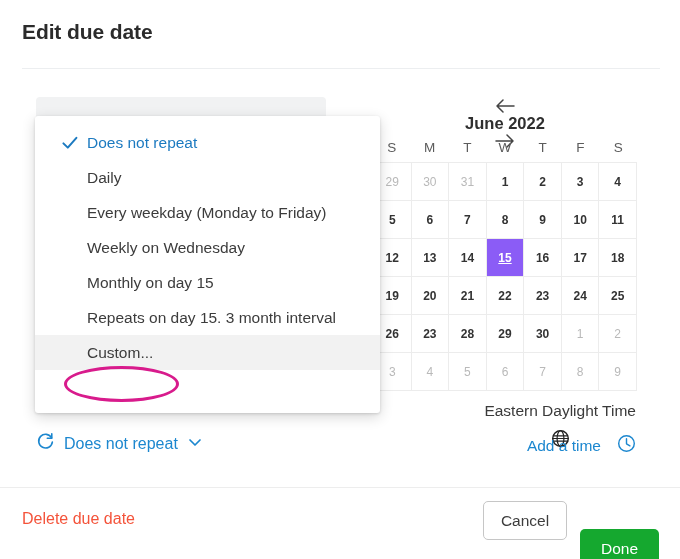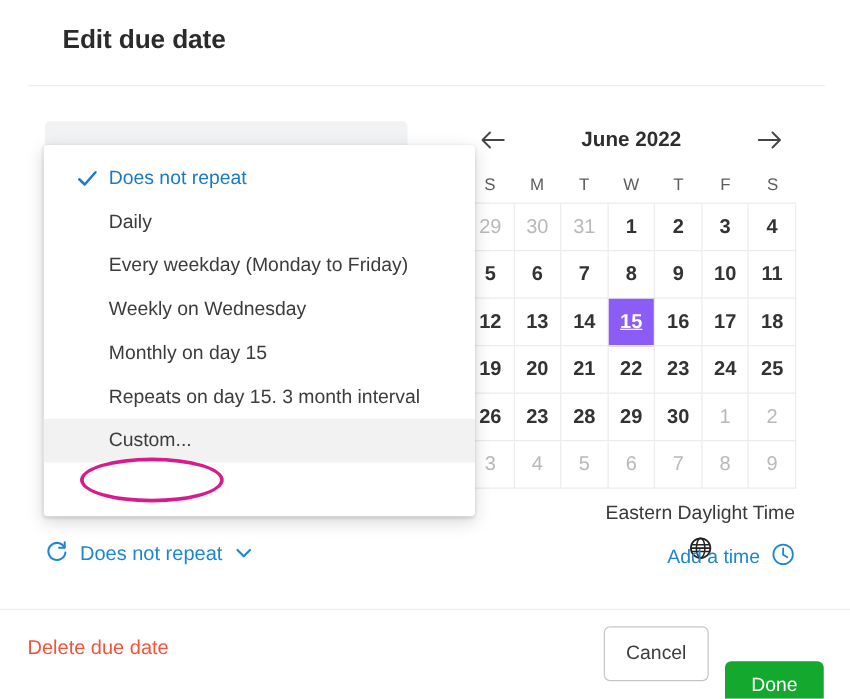--- a/index.html
+++ b/index.html
@@ -20,21 +20,20 @@
 
   
   .dialog-title {
     position: absolute;
     left: 22px;
     top: 20px;
     font-size: 21px;
     font-weight: 700;
     color: #2b2b2b;
     letter-spacing: -0.1px;
-    margin-left: 28px;
   }
   .header-divider {
     position: absolute;
     left: 22px;
     top: 68px;
     width: 638px;
     height: 1px;
     background: #eceef0;
   }
 
@@ -108,20 +107,21 @@
     left: 373px;
     top: 98px;
     width: 264px;
   }
   .cal-header {
     display: flex;
     align-items: center;
     justify-content: space-between;
     height: 28px;
     padding: 0 8px;
+    flex-direction: column;
   }
   .cal-nav {
     width: 26px;
     height: 26px;
     display: flex;
     align-items: center;
     justify-content: center;
     cursor: pointer;
   }
   .cal-month {
@@ -148,21 +148,21 @@
     border-top: 1px solid #ececec;
     border-left: 1px solid #ececec;
   }
   .cal-cell {
     height: 38px;
     border-right: 1px solid #ececec;
     border-bottom: 1px solid #ececec;
     display: flex;
     align-items: center;
     justify-content: center;
-    font-size: 16px;
+    font-size: 12px;
     font-weight: 600;
     color: #333333;
     cursor: pointer;
   }
   .cal-cell.muted {
     color: #b9b9b9;
     font-weight: 500;
   }
   .cal-cell.selected {
     background: #8b5cf6;
@@ -184,21 +184,21 @@
   .tz-label {
     font-size: 15.5px;
     color: #3a3a3a;
   }
   .addtime-row {
     position: absolute;
     right: 44px;
     top: 434px;
     display: flex;
     align-items: center;
-    gap: 9px;
+    gap: 16px;
     cursor: pointer;
   }
   .addtime-label {
     font-size: 15.5px;
     color: #1c87cf;
   }
 
   
   .repeat-summary {
     position: absolute;
@@ -230,21 +230,21 @@
     top: 510px;
     font-size: 16px;
     color: #f4533a;
     cursor: pointer;
   }
   .btn-cancel {
     position: absolute;
     left: 483px;
     top: 501px;
     width: 84px;
-    height: 44px;
+    height: 39px;
     border: 1px solid #c6c6c6;
     border-radius: 5px;
     background: #ffffff;
     font-family: "Liberation Sans", sans-serif;
     font-size: 15.5px;
     color: #3d3d3d;
     cursor: pointer;
   }
   .btn-done {
     position: absolute;

